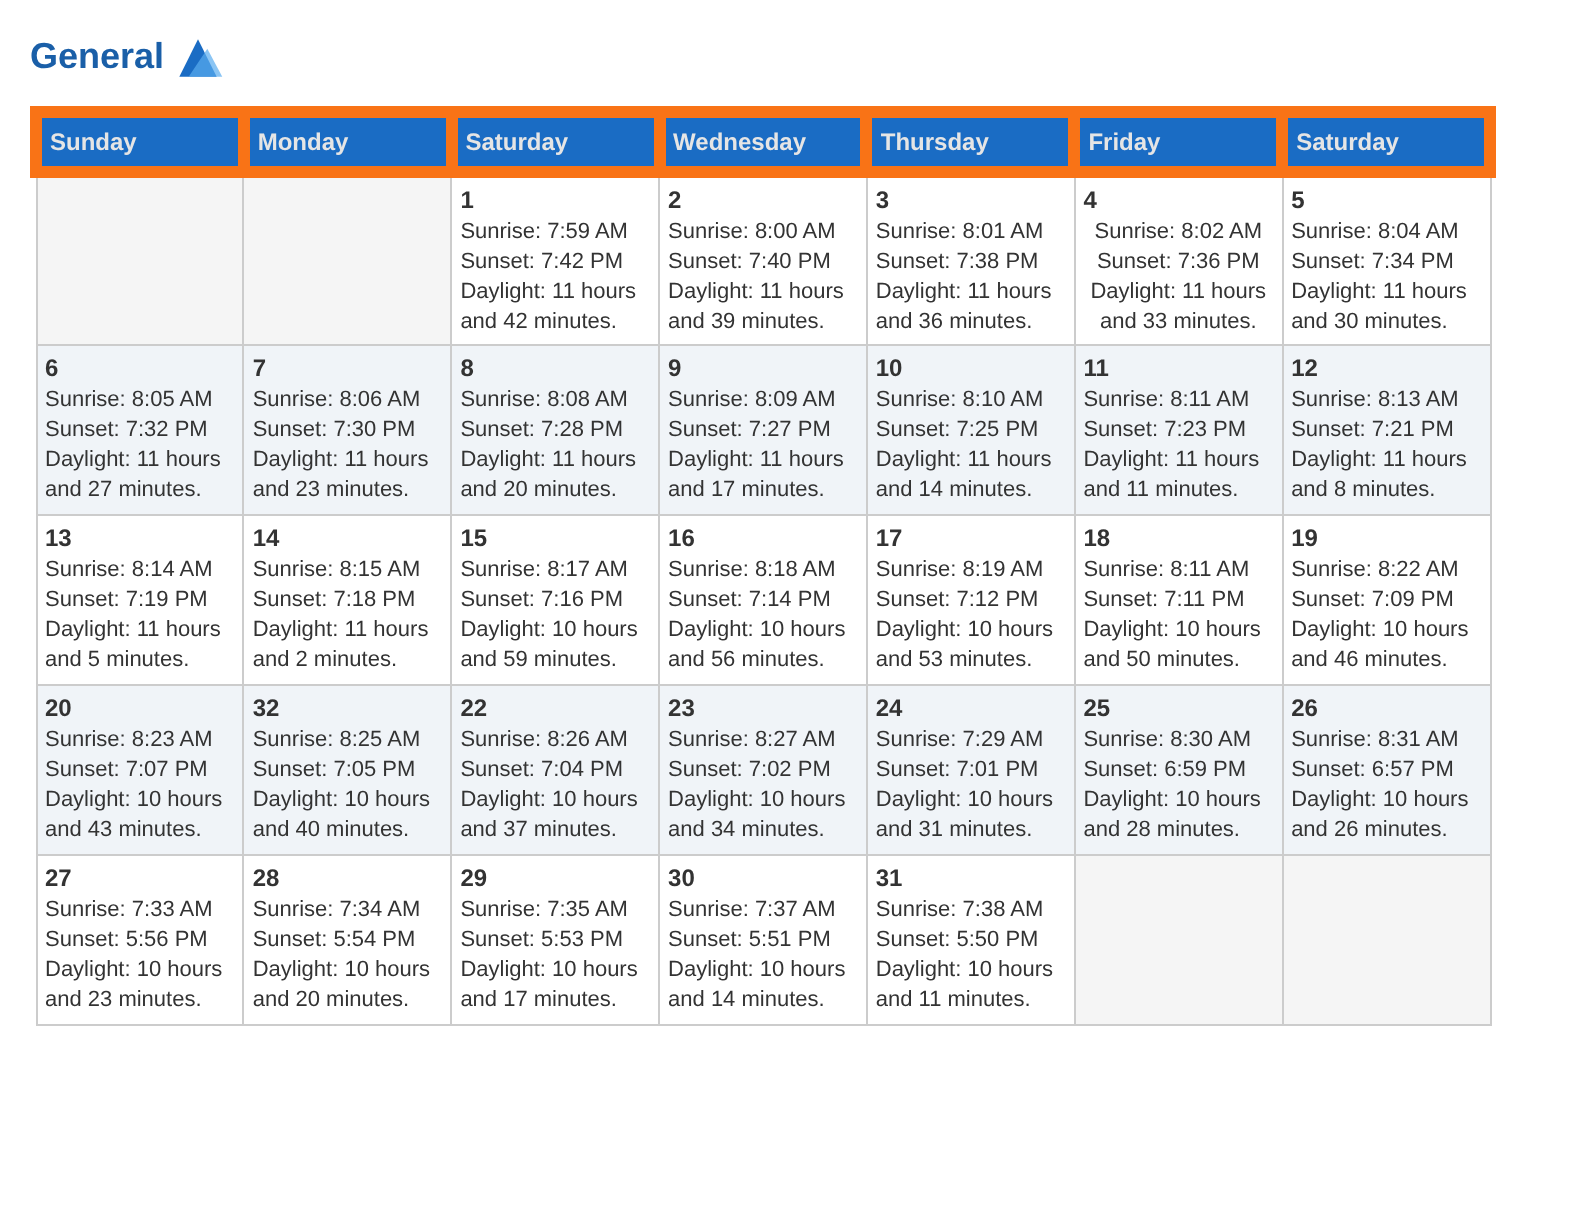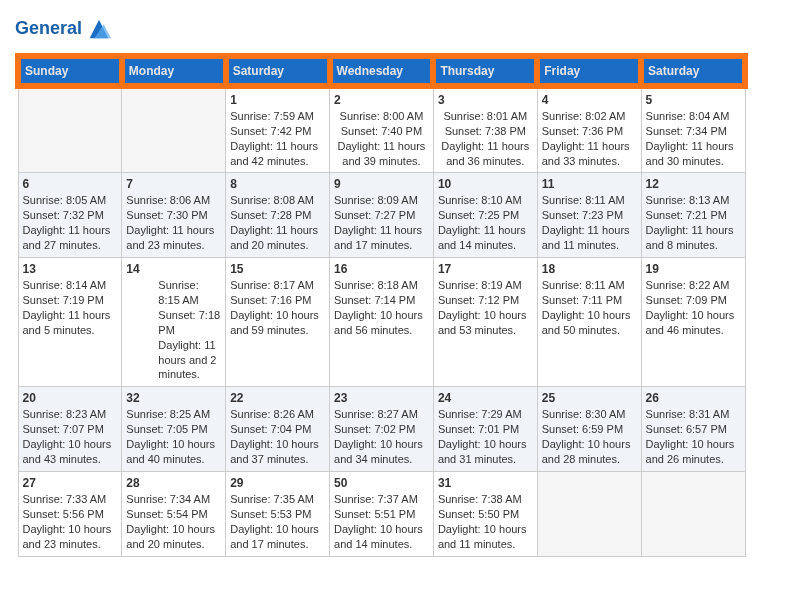--- a/index.html
+++ b/index.html
@@ -138,33 +138,33 @@
           <td class="empty"></td>
           <td class="empty"></td>
           <td>
             <div class="day-number">1</div>
             <div class="day-info" style="white-space: pre-line;">Sunrise: 7:59 AM
 Sunset: 7:42 PM
 Daylight: 11 hours and 42 minutes.</div>
           </td>
           <td>
             <div class="day-number">2</div>
-            <div class="day-info" style="white-space: pre-line; text-align: center;">Sunrise: 8:00 AM
+            <div class="day-info" style="white-space: pre-line;">Sunrise: 8:00 AM
 Sunset: 7:40 PM
 Daylight: 11 hours and 39 minutes.</div>
           </td>
           <td>
             <div class="day-number">3</div>
-            <div class="day-info" style="white-space: pre-line; text-align: center;">Sunrise: 8:01 AM
+            <div class="day-info" style="white-space: pre-line;">Sunrise: 8:01 AM
 Sunset: 7:38 PM
 Daylight: 11 hours and 36 minutes.</div>
           </td>
           <td>
             <div class="day-number">4</div>
-            <div class="day-info" style="white-space: pre-line;">Sunrise: 8:02 AM
+            <div class="day-info" style="white-space: pre-line; text-align: center;">Sunrise: 8:02 AM
 Sunset: 7:36 PM
 Daylight: 11 hours and 33 minutes.</div>
           </td>
           <td>
             <div class="day-number">5</div>
             <div class="day-info" style="white-space: pre-line;">Sunrise: 8:04 AM
 Sunset: 7:34 PM
 Daylight: 11 hours and 30 minutes.</div>
           </td>
         </tr>
@@ -214,21 +214,21 @@
         </tr>
         <tr>
           <td>
             <div class="day-number">13</div>
             <div class="day-info" style="white-space: pre-line;">Sunrise: 8:14 AM
 Sunset: 7:19 PM
 Daylight: 11 hours and 5 minutes.</div>
           </td>
           <td>
             <div class="day-number">14</div>
-            <div class="day-info" style="white-space: pre-line; margin-left: 32px;">Sunrise: 8:15 AM
+            <div class="day-info" style="white-space: pre-line;">Sunrise: 8:15 AM
 Sunset: 7:18 PM
 Daylight: 11 hours and 2 minutes.</div>
           </td>
           <td>
             <div class="day-number">15</div>
             <div class="day-info" style="white-space: pre-line;">Sunrise: 8:17 AM
 Sunset: 7:16 PM
 Daylight: 10 hours and 59 minutes.</div>
           </td>
           <td>
@@ -313,21 +313,21 @@
 Sunset: 5:54 PM
 Daylight: 10 hours and 20 minutes.</div>
           </td>
           <td>
             <div class="day-number">29</div>
             <div class="day-info" style="white-space: pre-line;">Sunrise: 7:35 AM
 Sunset: 5:53 PM
 Daylight: 10 hours and 17 minutes.</div>
           </td>
           <td>
-            <div class="day-number">50</div>
+            <div class="day-number">30</div>
             <div class="day-info" style="white-space: pre-line;">Sunrise: 7:37 AM
 Sunset: 5:51 PM
 Daylight: 10 hours and 14 minutes.</div>
           </td>
           <td>
             <div class="day-number">31</div>
             <div class="day-info" style="white-space: pre-line;">Sunrise: 7:38 AM
 Sunset: 5:50 PM
 Daylight: 10 hours and 11 minutes.</div>
           </td>

